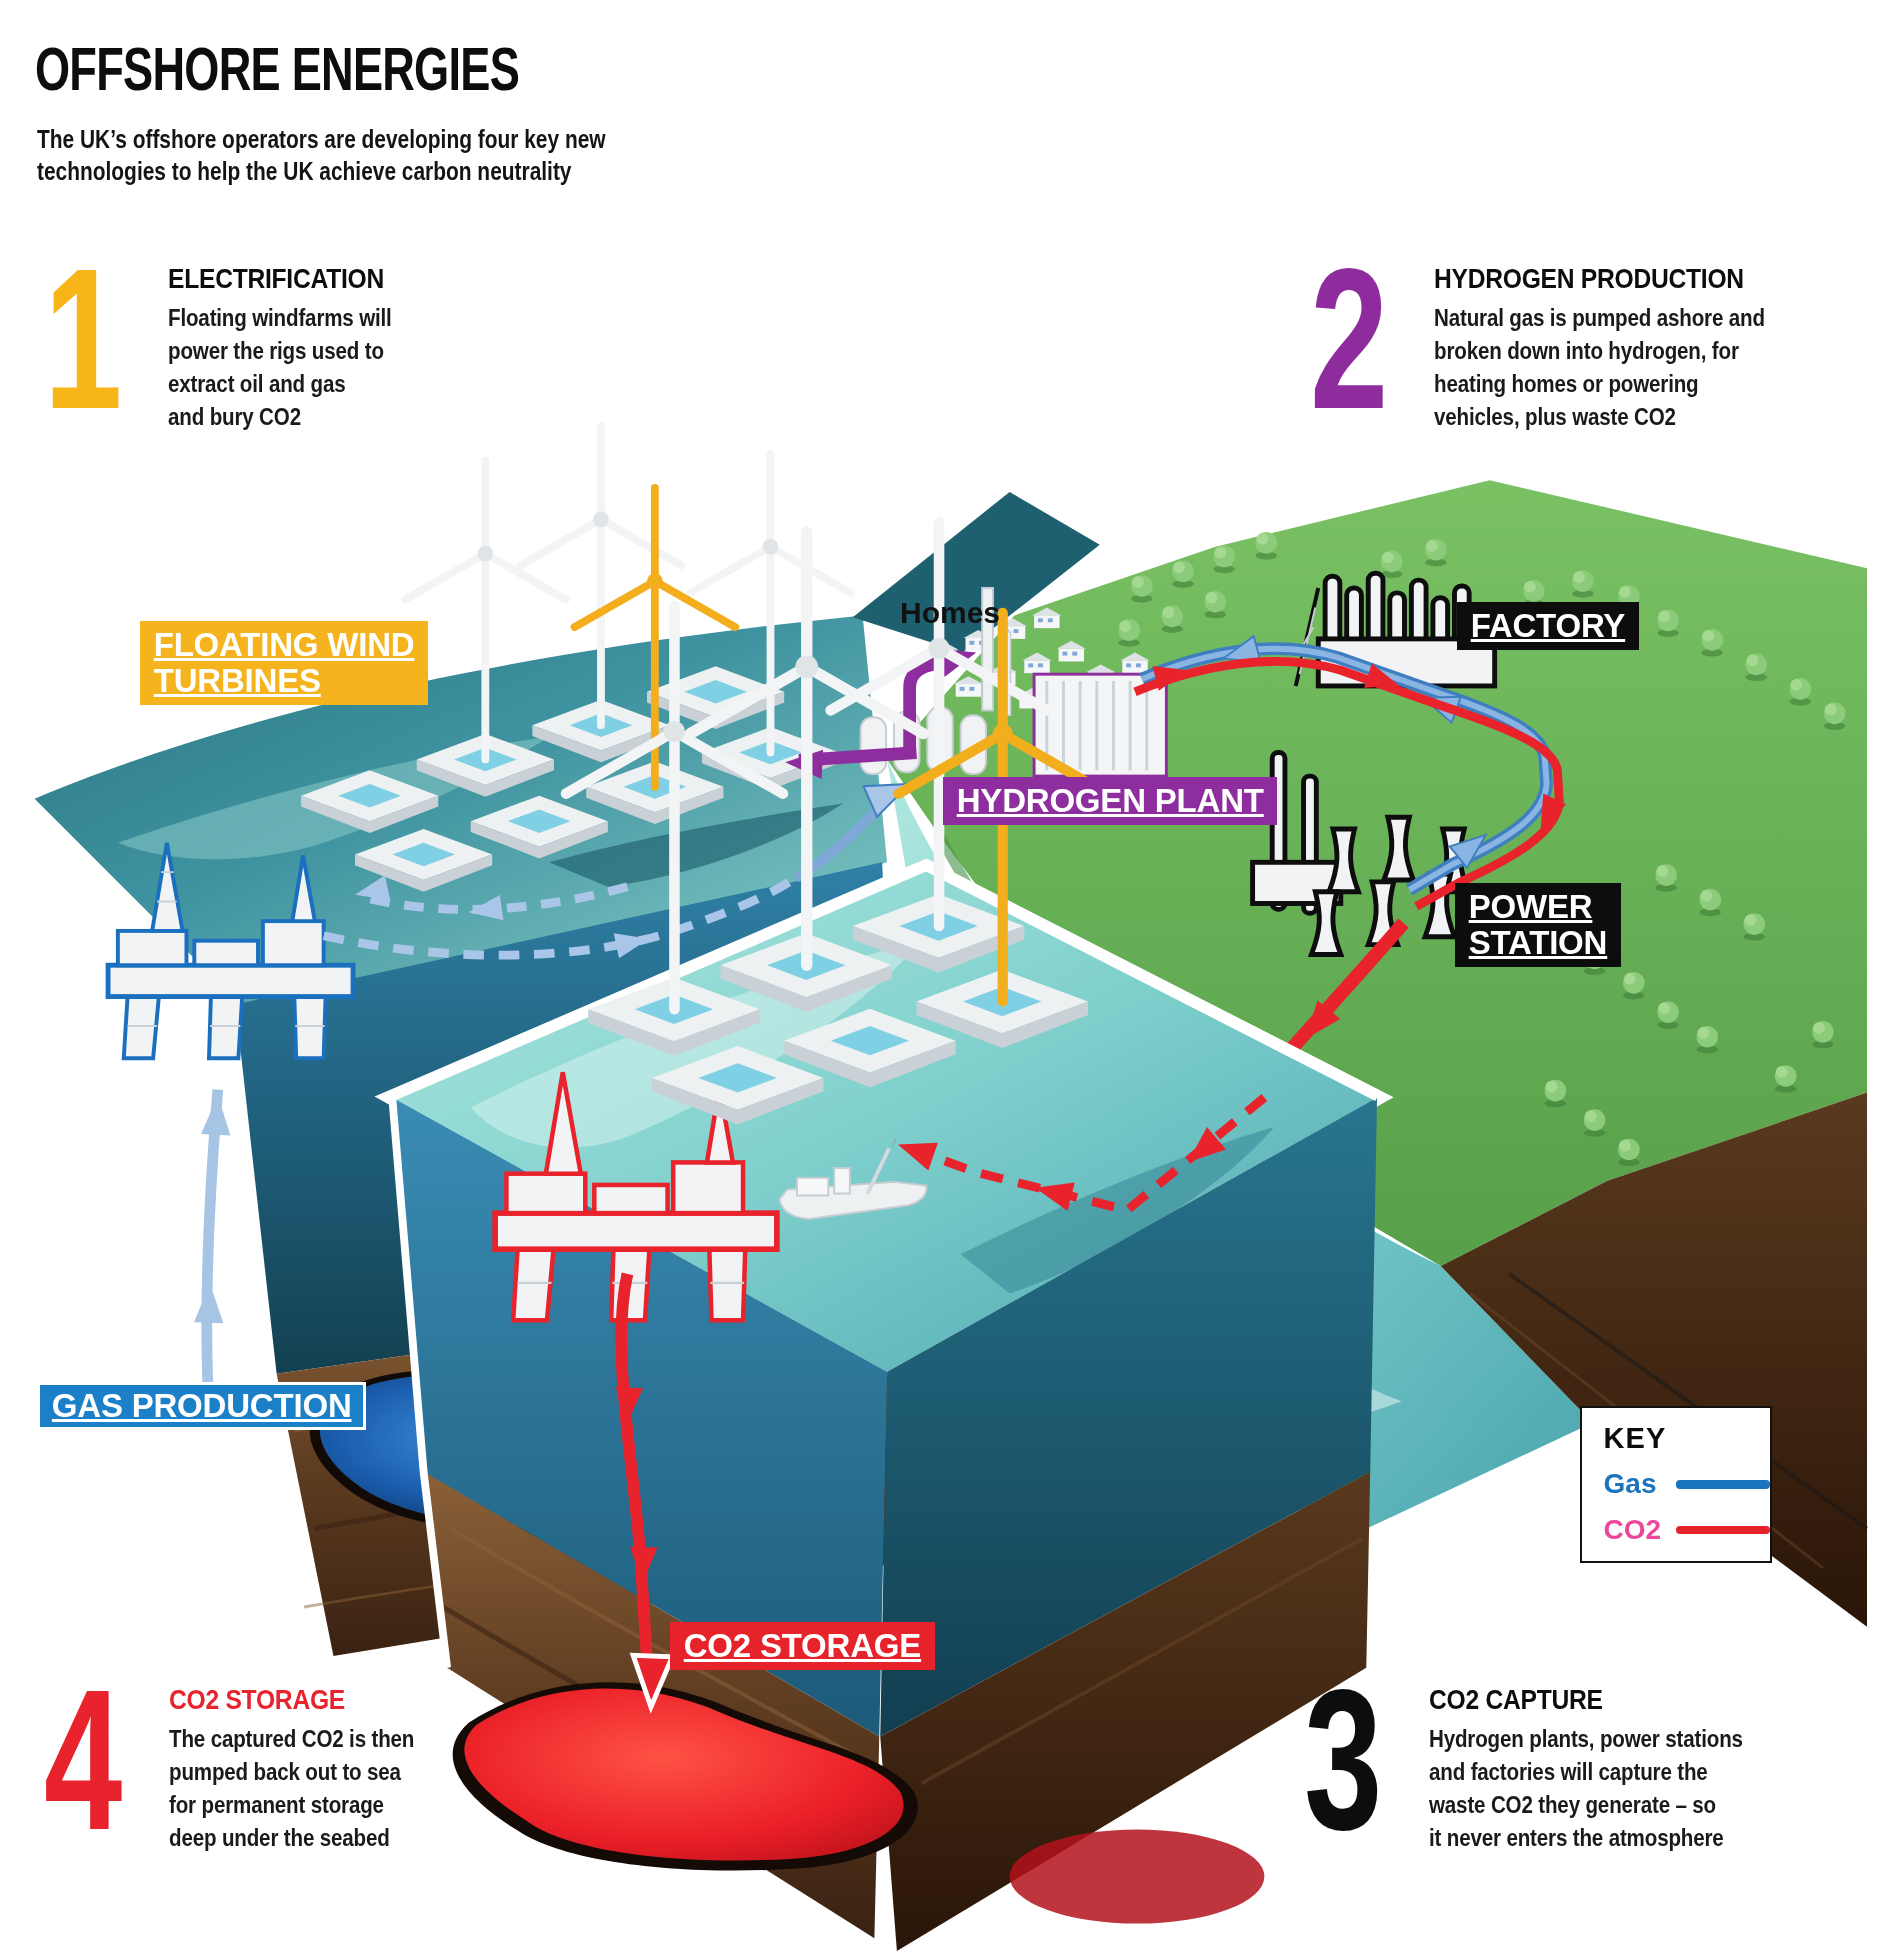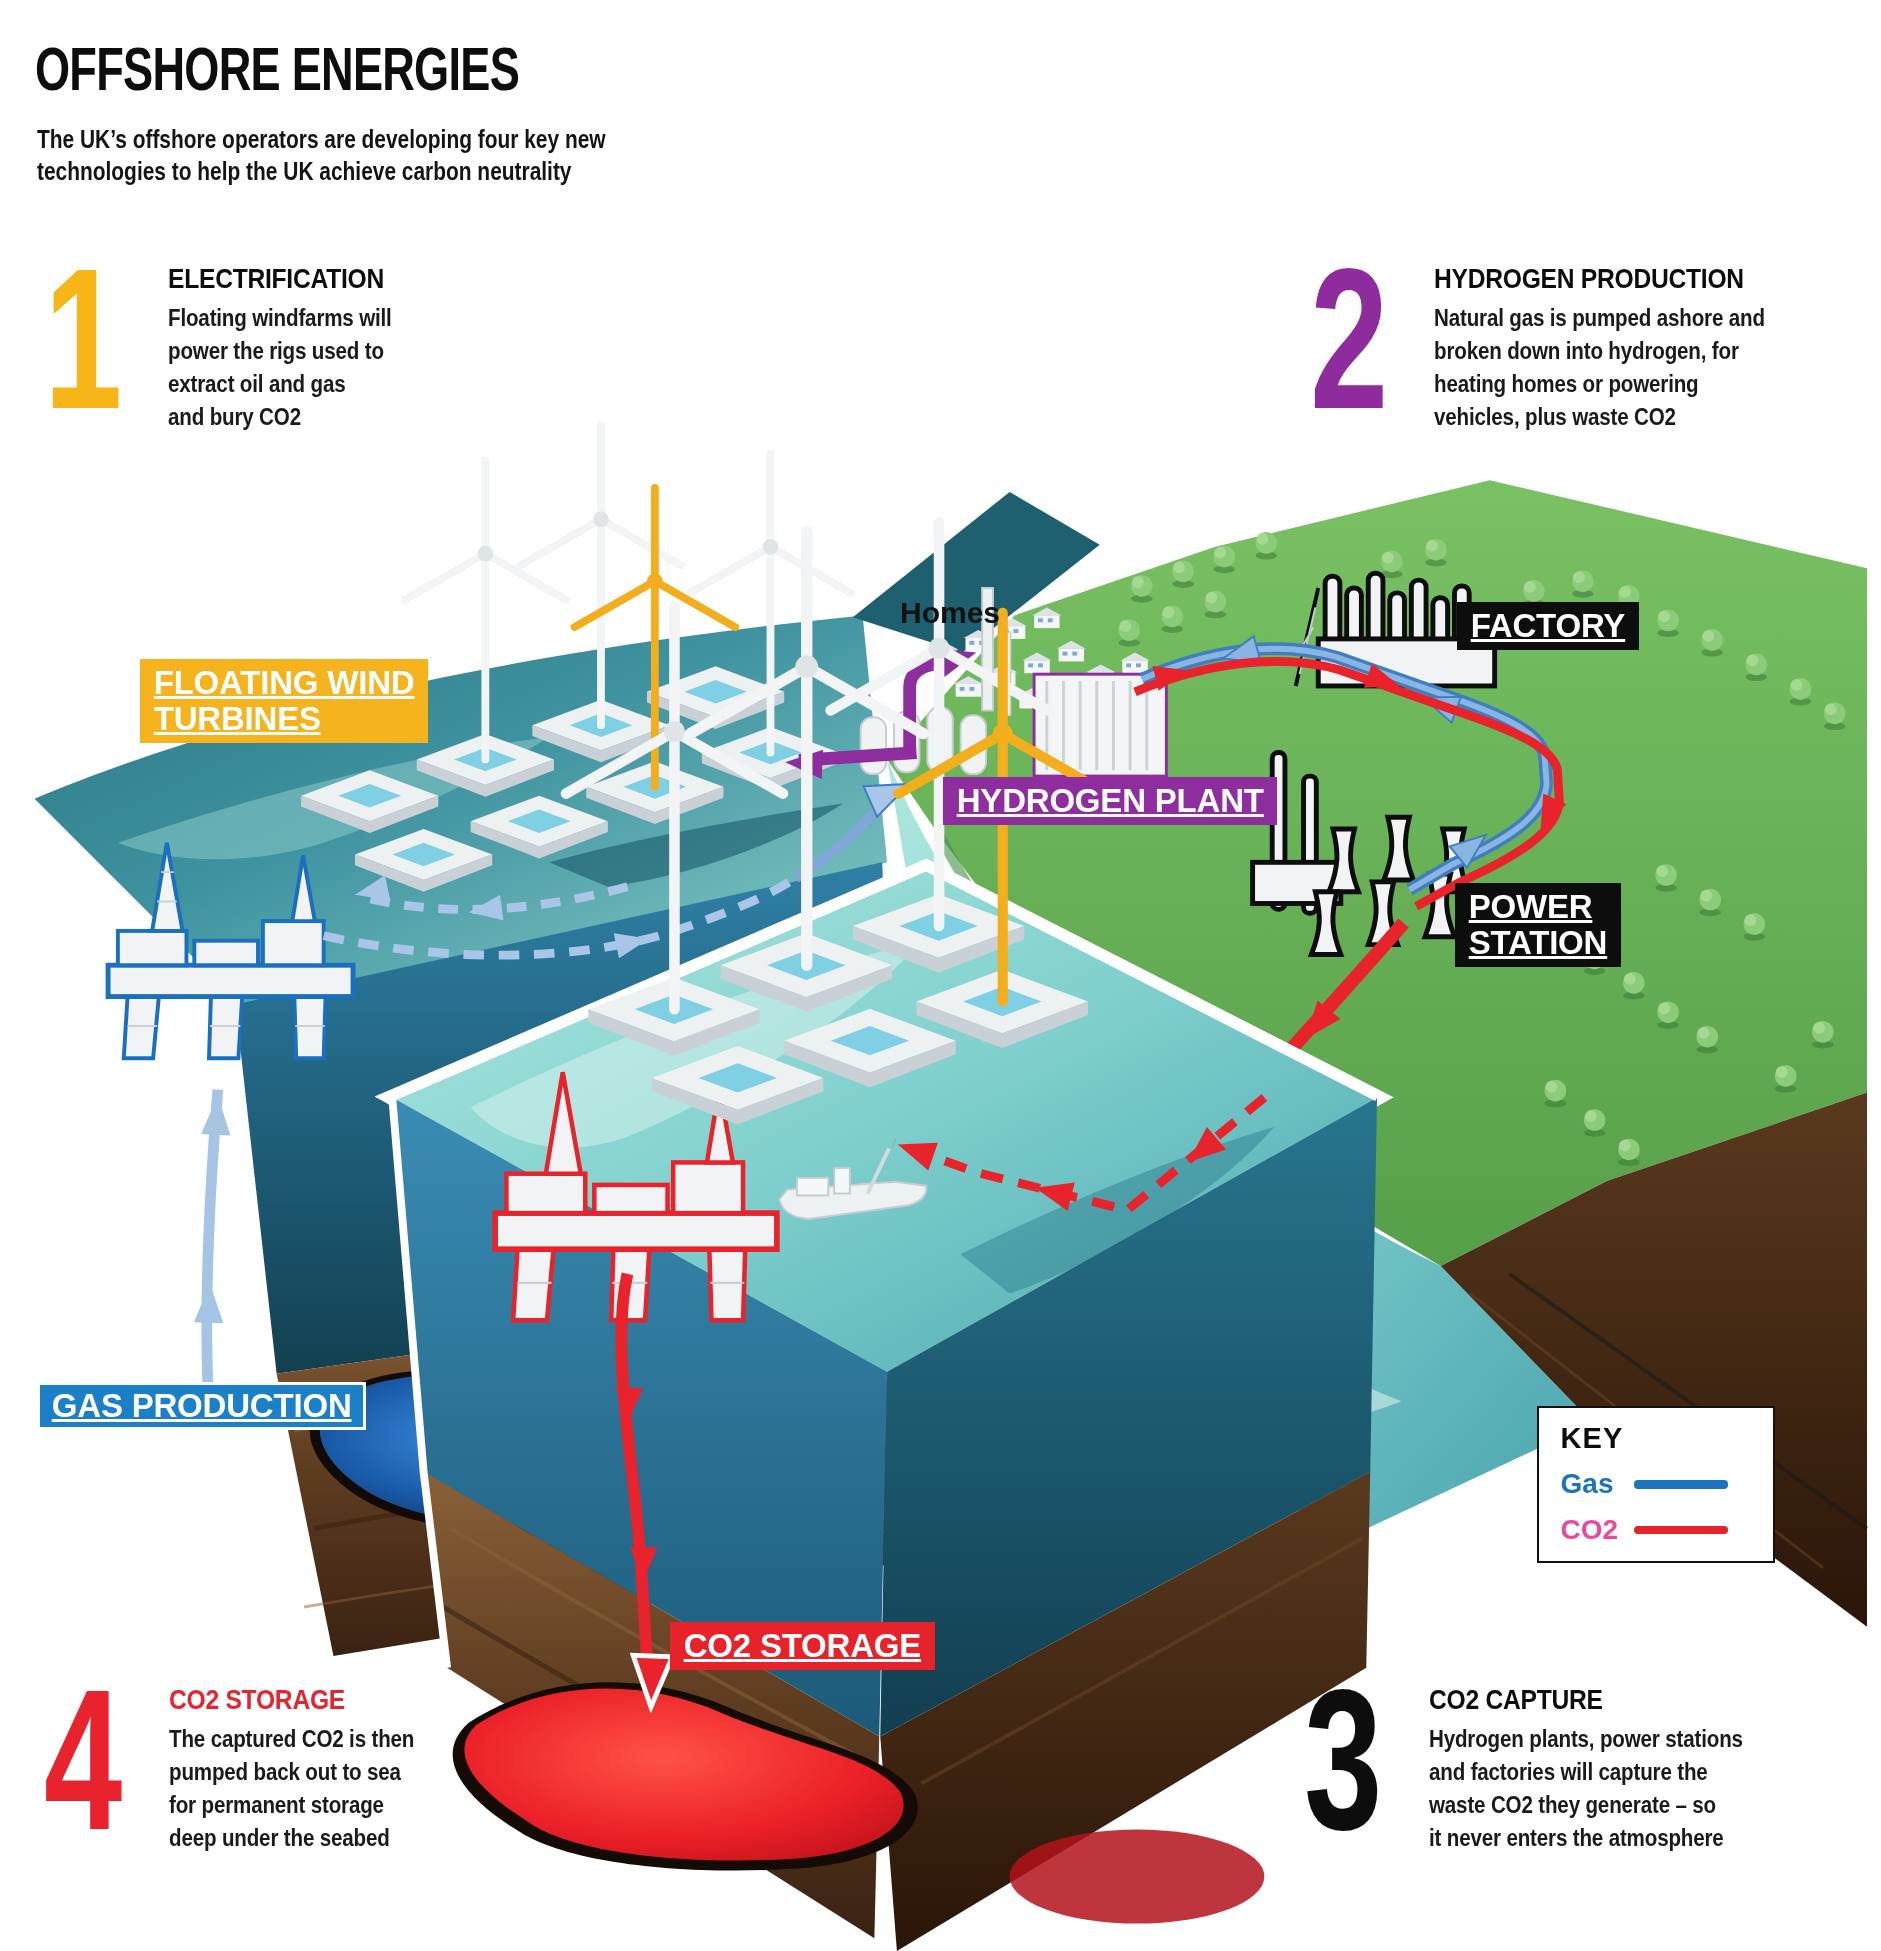--- a/index.html
+++ b/index.html
@@ -19,22 +19,22 @@
   .step-text{width:461px;}
   .step-head{font-size:28px;font-weight:700;letter-spacing:-0.3px;
       transform:scaleX(.88);transform-origin:left top;}
   .step-body{font-size:24.5px;font-weight:700;line-height:33px;color:#1a1a1a;margin-top:5.9px;
       transform:scaleX(.84);transform-origin:left top;letter-spacing:-0.2px;}
   
   .tag{z-index:6;font-weight:700;color:#ffffff;font-size:33px;line-height:36px;
       padding:5.9px 13.7px;letter-spacing:-0.2px;transform-origin:left top;text-decoration:underline;}
   .tag-plain{z-index:6;font-weight:700;color:#111;font-size:30px;}
   
-  #key-box{z-index:6;width:238px;height:157px;background:#fff;border:2.9px solid #111;
-      padding:13.7px 0 0 21.6px;box-sizing:border-box;}
+  #key-box{z-index:6;width:192px;height:157px;background:#fff;border:2.9px solid #111;
+      padding:13.7px 0 0 21.6px;box-sizing:border-box;margin-left:43px;}
   #key-title{font-size:29px;font-weight:700;letter-spacing:1px;}
   .key-row{display:flex;align-items:center;margin-top:13.7px;}
   .key-label{font-size:28px;font-weight:700;width:73px;}
   .key-line{width:94px;height:8.8px;border-radius:3.9px;}
   #scene{position:absolute;left:0;top:0;z-index:1;}
 </style>
 </head>
 <body>
 
 <svg id="scene" width="1882" height="1951" viewBox="0 0 1920 1991">
@@ -449,21 +449,21 @@
     <div class="step-text" style="margin-left:13.7px;">
       <div class="step-head" style="color: rgb(232, 35, 45);">CO2 STORAGE</div>
       <div class="step-body prewrap">The captured CO2 is then
 pumped back out to sea
 for permanent storage
 deep under the seabed</div>
     </div>
   </div>
 </div>
 
-<div class="abs tag prewrap" style="left: 140px; top: 659px; background-color: rgb(245, 179, 30);">FLOATING WIND
+<div class="abs tag prewrap" style="left: 140px; top: 621px; background-color: rgb(245, 179, 30);">FLOATING WIND
 TURBINES</div>
 
 <div class="abs tag-plain" style="left:900px;top:596px;">Homes</div>
 
 <div class="abs tag" style="left: 1457px; top: 602px; background-color: rgb(13, 13, 13);">FACTORY</div>
 
 <div class="abs tag" style="left: 943px; top: 777px; background-color: rgb(142, 45, 158);">HYDROGEN PLANT</div>
 
 <div class="abs tag prewrap" style="left: 1455px; top: 883px; background-color: rgb(13, 13, 13);">POWER
 STATION</div>

